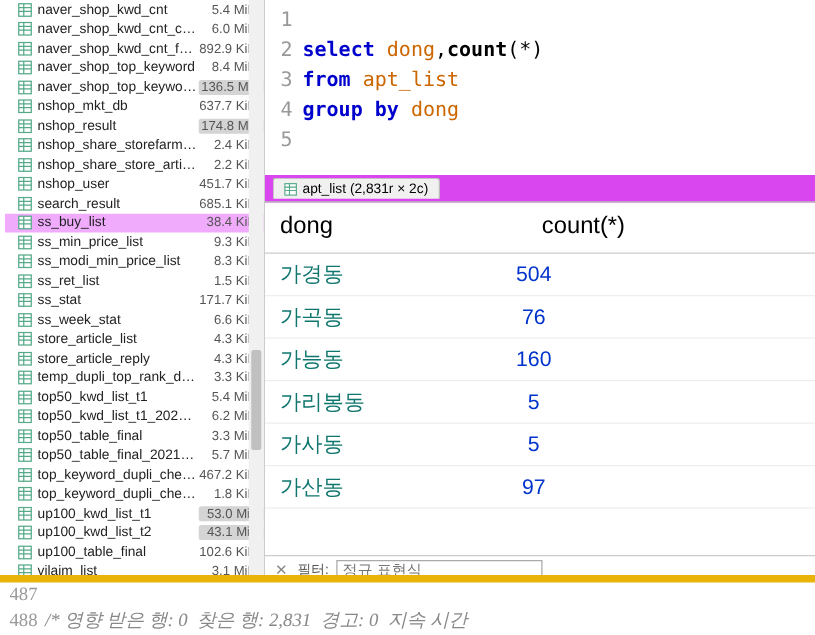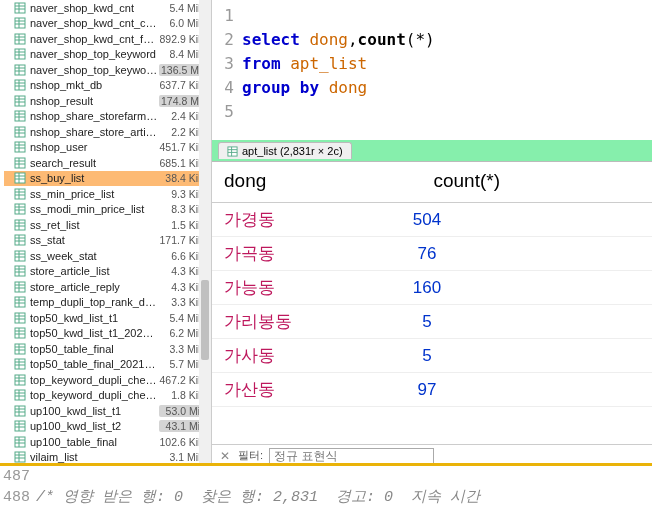--- a/index.html
+++ b/index.html
@@ -4,21 +4,21 @@
 <style>
 * { margin: 0; padding: 0; box-sizing: border-box; }
 body { font-family: "Segoe UI", Arial, sans-serif; font-size: 11px; background: #fff; color: #000; width: 652px; height: 508px; overflow: hidden; position: relative; }
 
 .main-row { display: flex; height: 466px; }
 
 
 .sidebar { width: 212px; border-right: 1px solid #ccc; overflow: hidden; position: relative; }
 .tree { padding-left: 4px; }
 .tree-item { display: flex; align-items: center; height: 15.5px; padding-left: 10px; cursor: default; }
-.tree-item.selected { background: #fdba74; }
+.tree-item.selected { background: #f0abfc; }
 .tree-icon { width: 12px; height: 12px; margin-right: 4px; flex-shrink: 0; }
 .tree-icon svg { display: block; }
 .tree-label { flex: 1; overflow: hidden; white-space: nowrap; text-overflow: ellipsis; color: #222; }
 .tree-size { width: 52px; text-align: right; color: #555; font-size: 10.5px; padding-right: 6px; white-space: nowrap; }
 .tree-size.highlighted { background: #d4d4d4; border-radius: 2px; padding-left: 2px; padding-right: 4px; }
 .scrollbar-v { position: absolute; right: 0; top: 0; bottom: 0; width: 12px; background: #f0f0f0; }
 .scrollbar-thumb { position: absolute; left: 2px; right: 2px; top: 280px; height: 80px; background: #c0c0c0; border-radius: 2px; }
 
 
 .right { flex: 1; display: flex; flex-direction: column; }
@@ -27,41 +27,41 @@
 .editor { height: 140px; background: #fff; font-family: Consolas, monospace; font-size: 16px; line-height: 24px; padding: 4px 0; }
 .editor-line { display: flex; }
 .gutter { width: 30px; text-align: right; color: #999; padding-right: 8px; user-select: none; }
 .code { flex: 1; white-space: pre; }
 .kw { color: #0000cc; font-weight: bold; }
 .id { color: #cc6600; }
 .fn { color: #000; font-weight: bold; }
 .op { color: #000; }
 
 
-.result-tabs { display: flex; align-items: center; border-bottom: 1px solid #bbb; padding-left: 6px; height: 22px; background: #86efac; }
+.result-tabs { display: flex; align-items: center; border-bottom: 1px solid #bbb; padding-left: 6px; height: 22px; background: #d946ef; }
 .result-tab { display: flex; align-items: center; gap: 4px; padding: 2px 8px; border: 1px solid #bbb; border-bottom: none; background: #f0f0f0; font-size: 11px; border-radius: 3px 3px 0 0; }
 .result-tab-icon { width: 11px; height: 11px; }
 
 
 .result-grid { flex: 1; font-family: "Segoe UI", Arial, sans-serif; overflow: hidden; }
 .result-header { display: flex; border-bottom: 1px solid #ccc; font-size: 19px; font-weight: 400; color: #000; }
 .result-header .col1 { width: 130px; padding: 8px 12px 10px; }
 .result-header .col2 { width: 170px; padding: 8px 12px 10px; text-align: right; }
 .result-body .row { display: flex; height: 34px; align-items: center; border-bottom: 1px solid #eee; }
-.result-body .col1 { width: 130px; padding: 0 12px; color: #be185d; font-size: 17px; }
+.result-body .col1 { width: 130px; padding: 0 12px; color: #0f766e; font-size: 17px; }
 .result-body .col2 { width: 170px; padding: 0 12px; text-align: center; color: #0033cc; font-size: 17px; }
 
 
 .filter-bar { display: flex; align-items: center; height: 22px; border-top: 1px solid #ccc; padding: 0 6px; gap: 6px; font-size: 11px; }
 .close-x { width: 14px; height: 14px; display: flex; align-items: center; justify-content: center; color: #888; font-size: 12px; cursor: pointer; }
 .filter-label { color: #555; }
 .filter-input { flex: 0 0 120px; height: 16px; border: 1px solid #aaa; padding: 0 4px; font-size: 12px; }
 
 
-.log { position: absolute; left: 0; right: 0; bottom: 0; font-family: Liberation Mono, monospace; font-size: 15px; line-height: 21px; background: #fff; border-top: 3px solid #eab308; padding: 0; }
+.log { position: absolute; left: 0; right: 0; bottom: 0; font-family: Liberation Serif, serif; font-size: 15px; line-height: 21px; background: #fff; border-top: 6px solid #eab308; padding: 0; }
 .log-line { display: flex; white-space: pre; }
 .log-gutter { width: 36px; text-align: right; color: #999; padding-right: 6px; }
 .log .kw { color: #0000cc; font-weight: bold; }
 .log .id { color: #cc6600; }
 .log .fn { font-weight: bold; color: #000; }
 .log .cmt { color: #888; font-style: italic; }
 </style>
 </head>
 <body>
 

